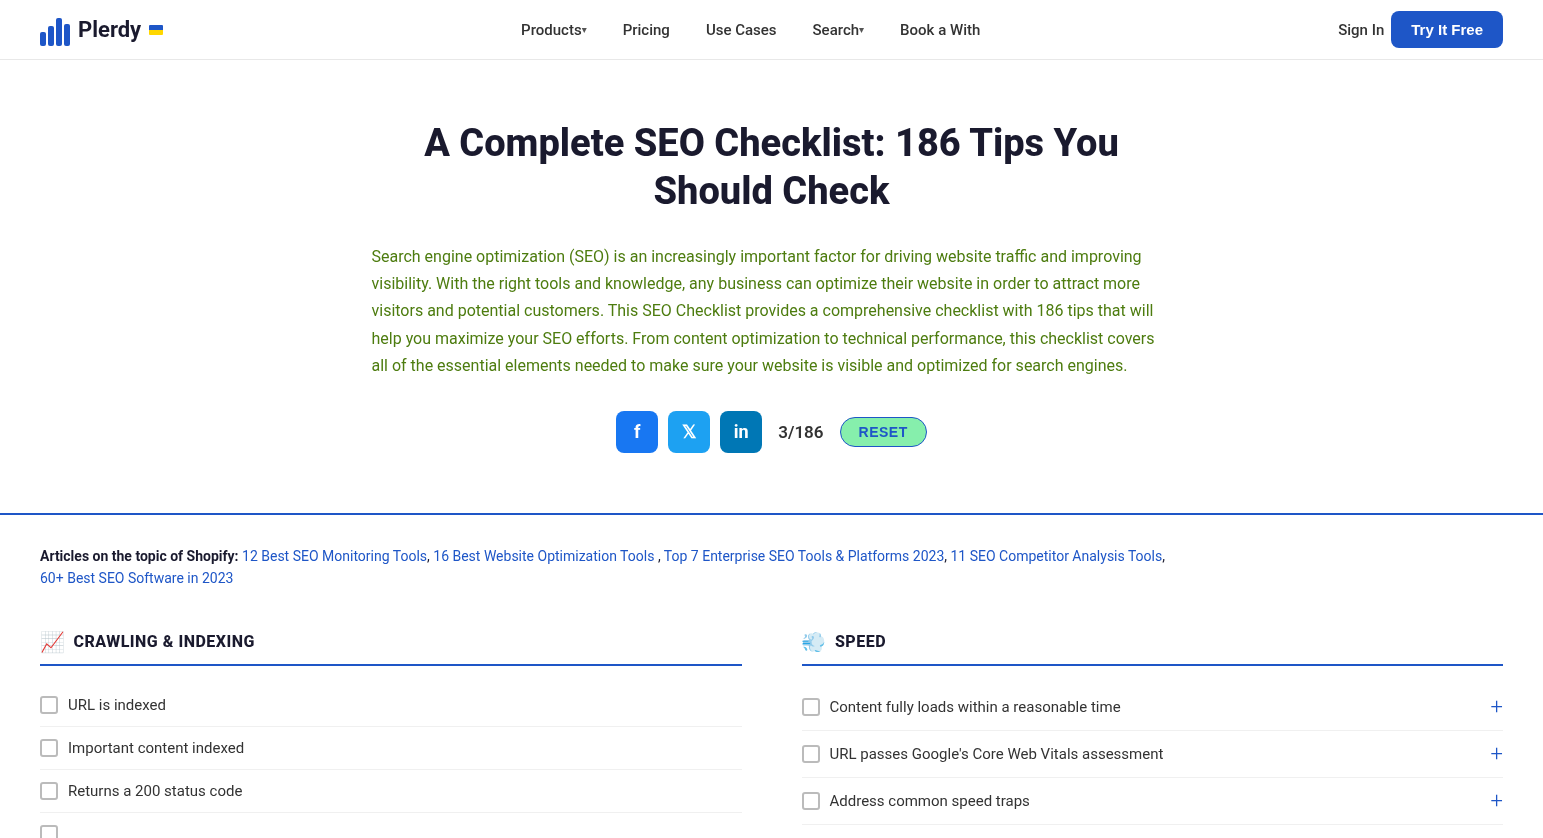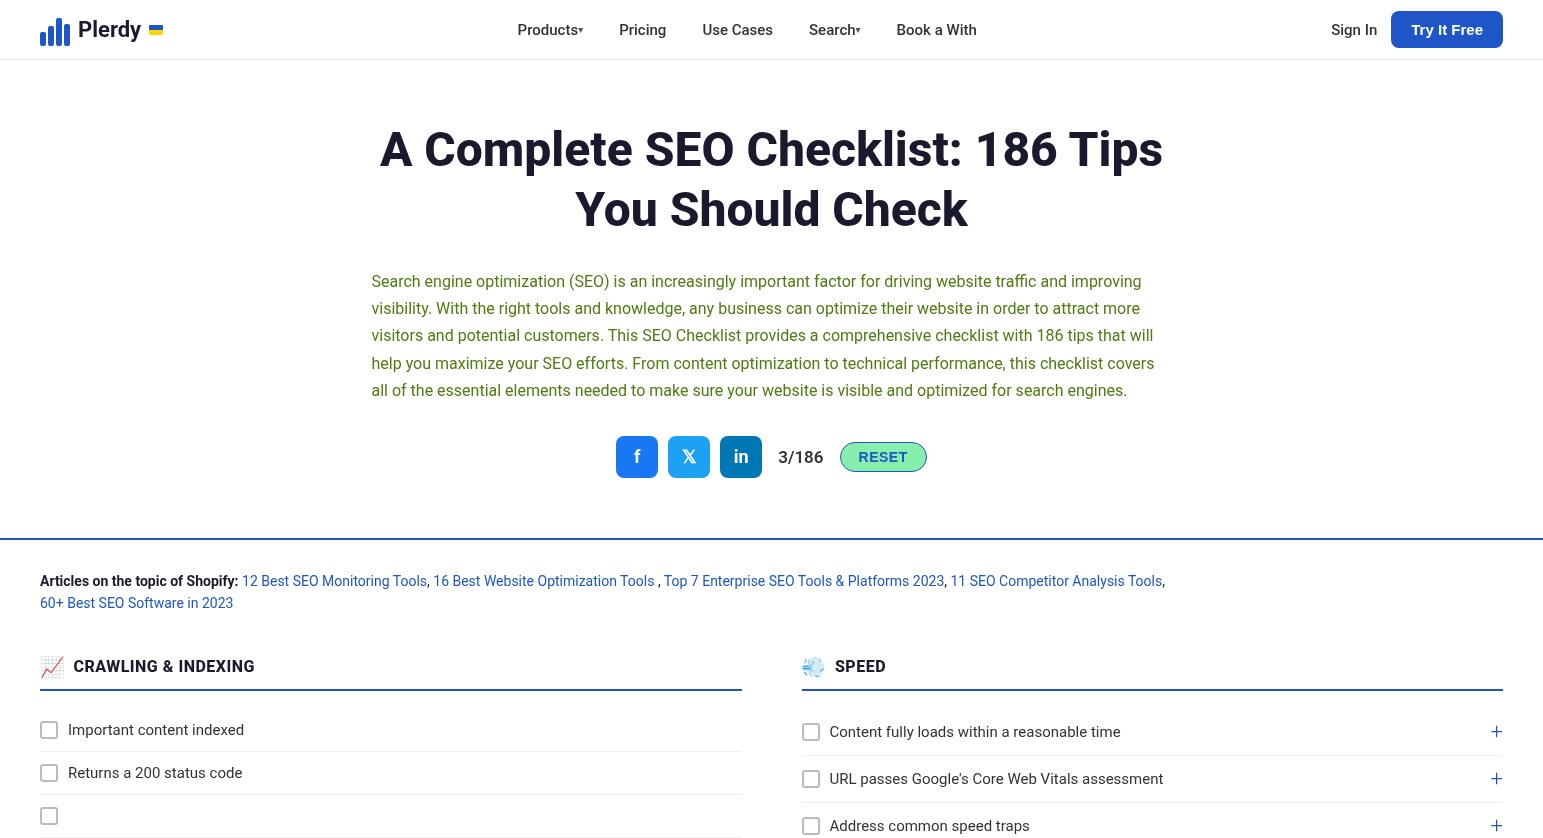--- a/index.html
+++ b/index.html
@@ -25,31 +25,31 @@
     .flag-bottom { background: #ffd700; flex: 1; }
 
     .nav-center { display: flex; align-items: center; gap: 8px; }
     .nav-item {
       padding: 8px 14px; font-size: 15px; color: #333; cursor: pointer;
       display: flex; align-items: center; border-radius: 6px;
       text-decoration: none; font-weight: 500;
     }
     .chevron { font-size: 10px; color: #555; }
 
-    .nav-right { display: flex; align-items: center; gap: 14px; }
+    .nav-right { display: flex; align-items: center; gap: 7px; }
     .sign-in { font-size: 15px; color: #333; cursor: pointer; font-weight: 500; }
     .try-free {
       background: #1e56c7; color: #fff; padding: 10px 20px;
       border-radius: 8px; font-size: 15px; font-weight: 600; cursor: pointer;
       border: none;
     }
 
     
     .hero { text-align: center; padding: 60px 40px 40px; max-width: 900px; margin: 0 auto; }
-    .hero h1 { font-size: 48px; font-weight: 800; color: #1a1a2e; line-height: 1.25; margin-bottom: 28px; }
+    .hero h1 { font-size: 38px; font-weight: 800; color: #1a1a2e; line-height: 1.25; margin-bottom: 28px; }
     .hero p { font-size: 16px; color: #4d7c0f; line-height: 1.7; text-align: left; max-width: 800px; margin: 0 auto 32px; }
 
     
     .social-row { display: flex; align-items: center; justify-content: center; gap: 10px; margin-bottom: 20px; }
     .social-btn {
       width: 42px; height: 42px; border-radius: 8px;
       display: flex; align-items: center; justify-content: center;
       cursor: pointer; color: #fff; font-weight: 700; font-size: 18px;
     }
     .fb { background: #1877f2; }
@@ -174,20 +174,24 @@
 
 <div class="content">
 
   <div>
     <div class="section-title">
       <span class="section-icon">📈</span>
       <span>CRAWLING &amp; INDEXING</span>
     </div>
     <div class="checklist-item">
       <div class="check-box"></div>
+      <span class="item-text">URL is indexed</span>
+    </div>
+    <div class="checklist-item">
+      <div class="check-box"></div>
       <span class="item-text">Important content indexed</span>
     </div>
     <div class="checklist-item">
       <div class="check-box"></div>
       <span class="item-text">Returns a 200 status code</span>
     </div>
     <div class="checklist-item">
       <div class="check-box"></div>
     </div>
     <div class="checklist-item">

